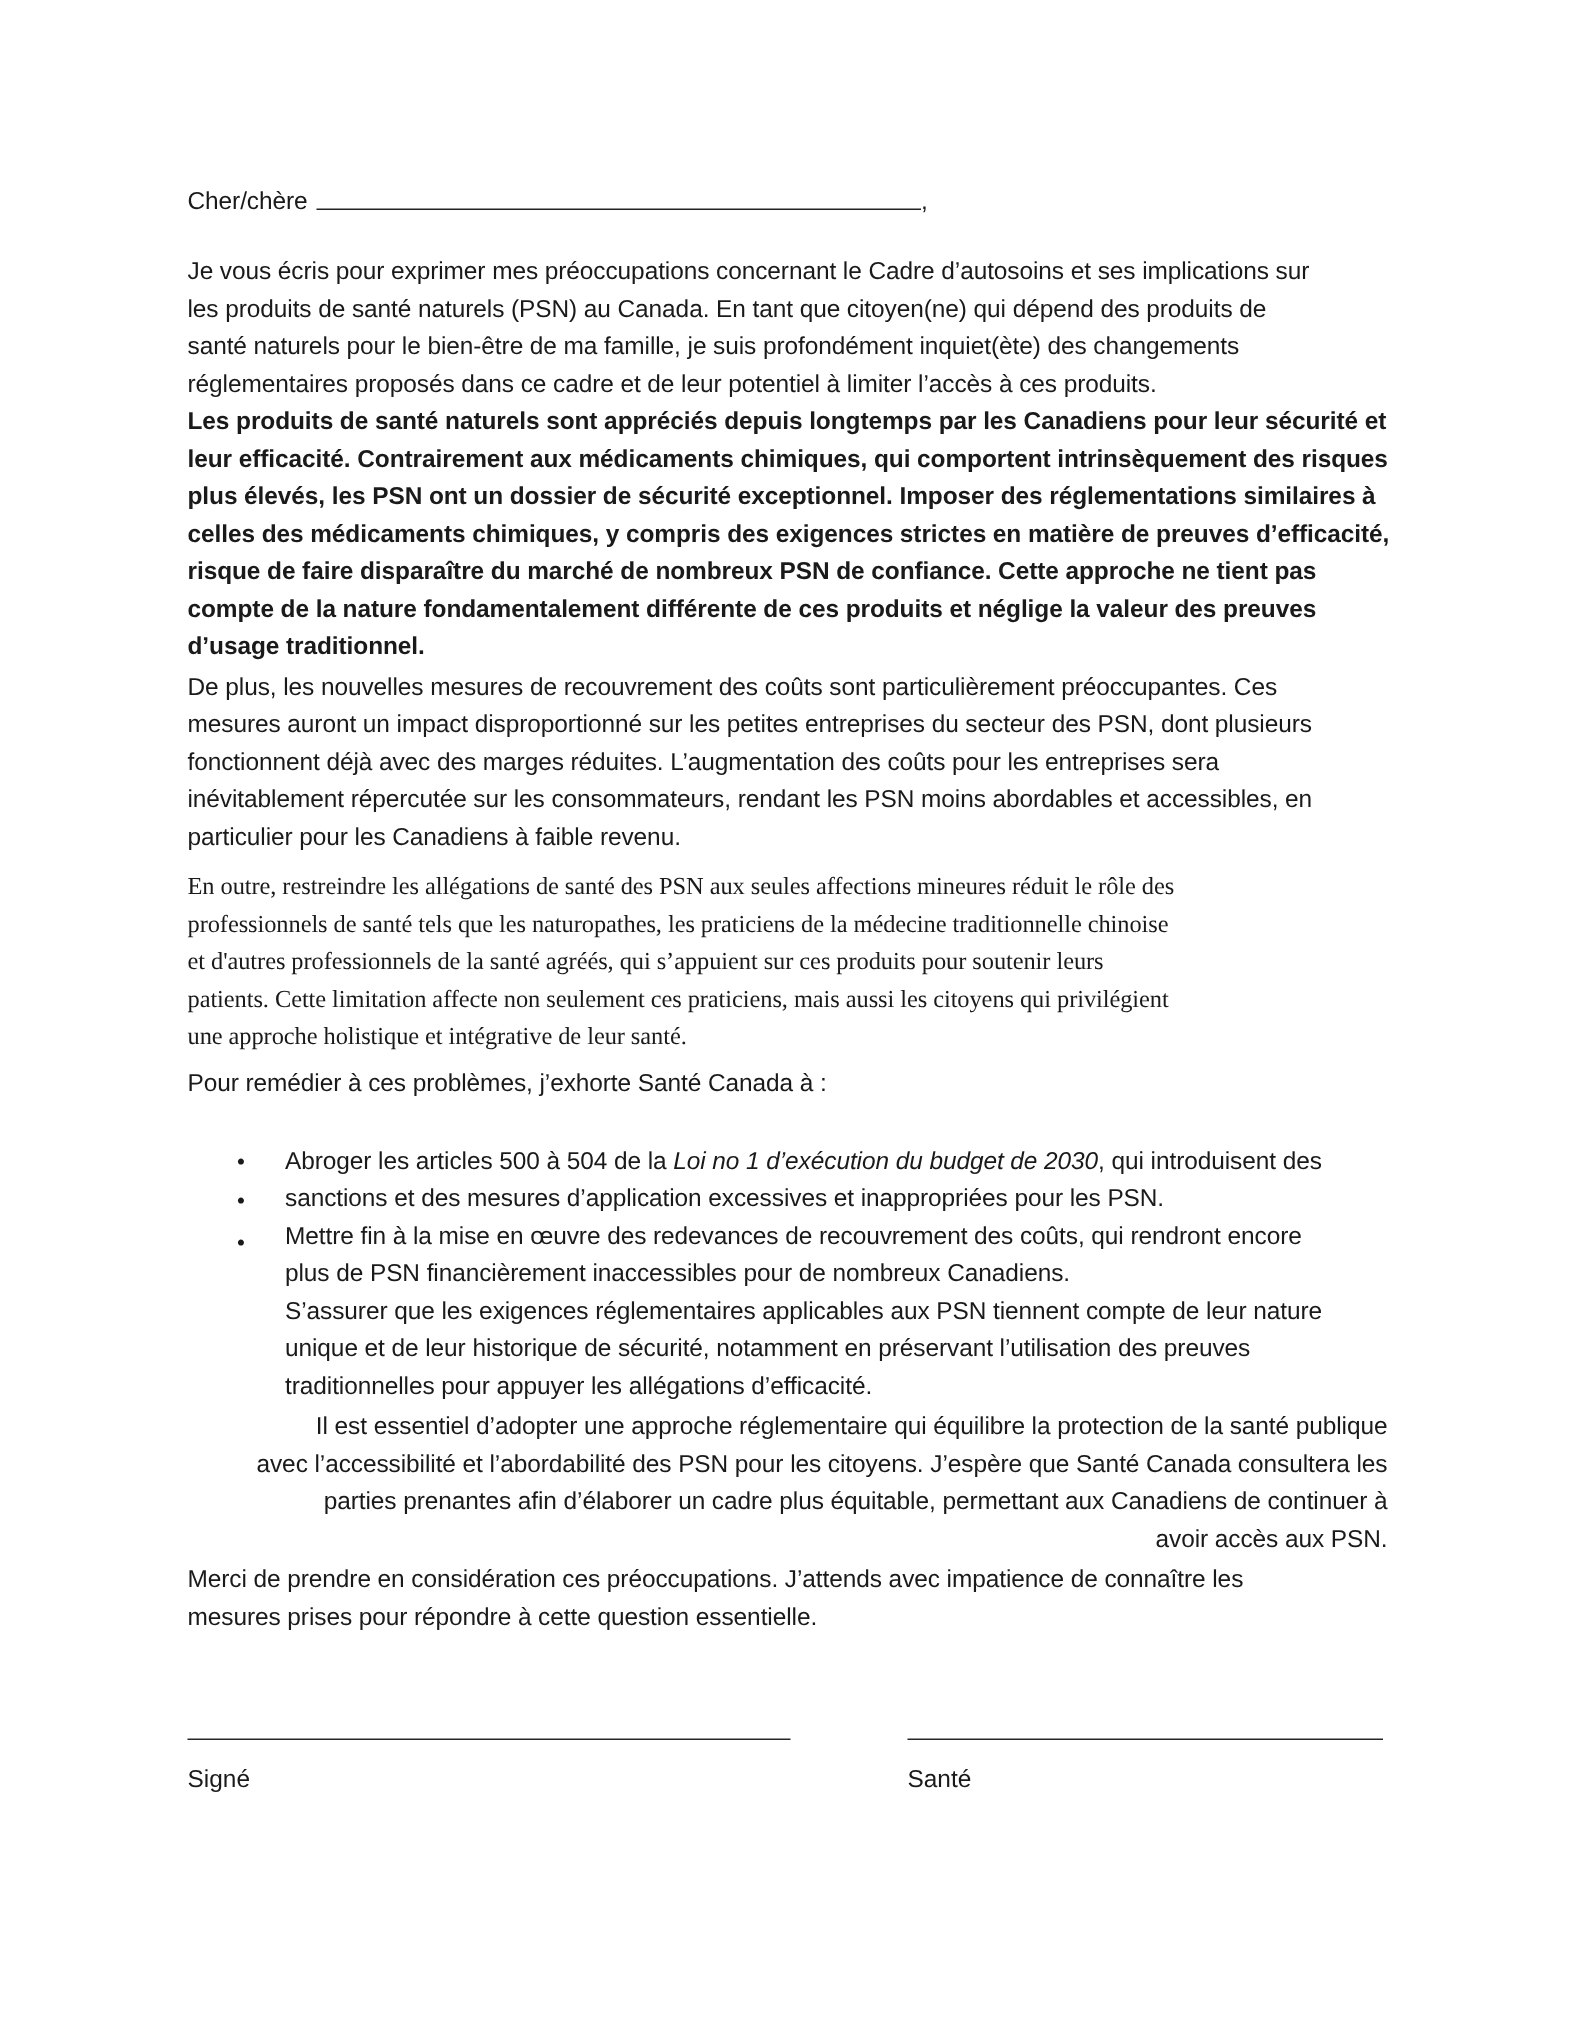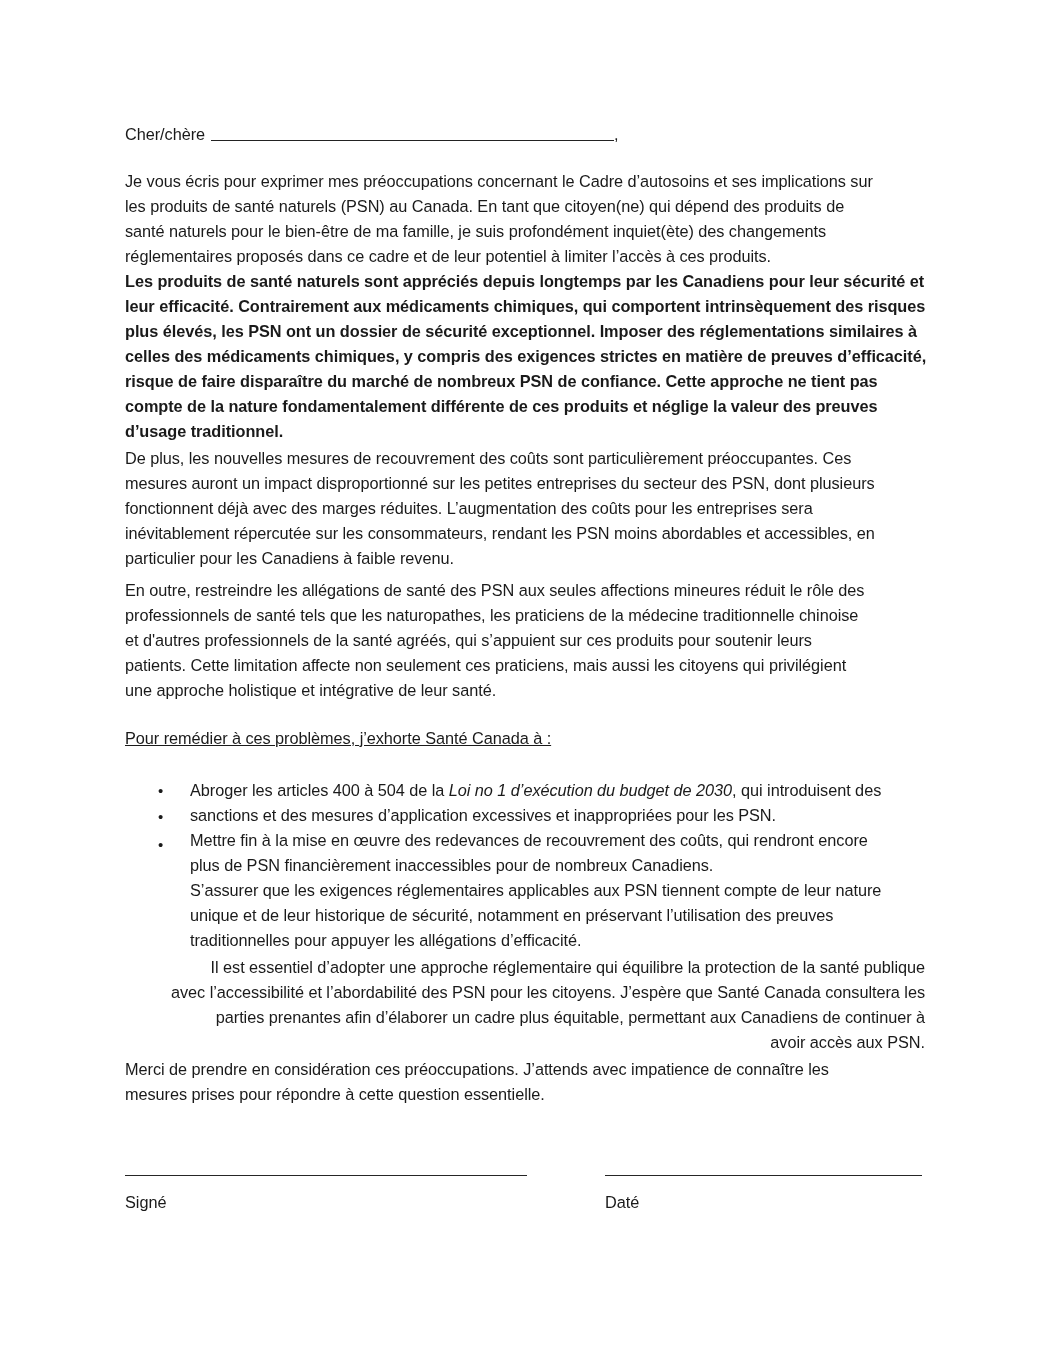--- a/index.html
+++ b/index.html
@@ -32,22 +32,22 @@
   .blank {
     display: inline-block;
     width: 403px;
     height: 12px;
     margin-left: 6px;
     border-bottom: 1.6px solid #222222;
     transform: translateY(1px);
   }
   .p-appreciation { margin-top: 0px; font-weight: bold; }
   .p-costs       { margin-top: 2px; }
-  .p-claims      { margin-top: 7px; }
-  .p-remedy      { margin-top: 23px; text-decoration: underline; }
+  .p-claims      { margin-top: 7px; font-family: Liberation Serif, serif; }
+  .p-remedy      { margin-top: 7px; }
   .bullet-block  { margin-top: 27px; position: relative; }
   .bullets-text  { padding-left: 65px; }
   .bullets-text i { font-style: italic; }
   .marker {
     position: absolute;
     left: 33px;
     width: 16px;
     font-size: 15px;
     line-height: 25px;
     color: #1a1a1a;
@@ -106,21 +106,21 @@
 et d'autres professionnels de la santé agréés, qui s’appuient sur ces produits pour soutenir leurs
 patients. Cette limitation affecte non seulement ces praticiens, mais aussi les citoyens qui privilégient
 une approche holistique et intégrative de leur santé.</p>
 
   <p class="para p-remedy">Pour remédier à ces problèmes, j’exhorte Santé Canada à :</p>
 
   <div class="bullet-block">
     <span class="marker m1">•</span>
     <span class="marker m2">•</span>
     <span class="marker m3">•</span>
-    <div class="para bullets-text"><span>Abroger les articles 400 à 504 de la </span><i>Loi no 1 d’exécution du budget de 2030</i><span>, qui introduisent des
+    <div class="para bullets-text"><span>Abroger les articles 500 à 504 de la </span><i>Loi no 1 d’exécution du budget de 2030</i><span>, qui introduisent des
 sanctions et des mesures d’application excessives et inappropriées pour les PSN.
 Mettre fin à la mise en œuvre des redevances de recouvrement des coûts, qui rendront encore
 plus de PSN financièrement inaccessibles pour de nombreux Canadiens.
 S’assurer que les exigences réglementaires applicables aux PSN tiennent compte de leur nature
 unique et de leur historique de sécurité, notamment en préservant l’utilisation des preuves
 traditionnelles pour appuyer les allégations d’efficacité.</span></div>
   </div>
 
   <p class="para p-balance">Il est essentiel d’adopter une approche réglementaire qui équilibre la protection de la santé publique
 avec l’accessibilité et l’abordabilité des PSN pour les citoyens. J’espère que Santé Canada consultera les
@@ -131,17 +131,17 @@
 mesures prises pour répondre à cette question essentielle.</p>
 
 
   <div class="sig-row">
     <div class="sig-col-left">
       <div class="sig-line"></div>
       <div class="sig-label">Signé</div>
     </div>
     <div class="sig-col-right">
       <div class="sig-line"></div>
-      <div class="sig-label">Daté</div>
+      <div class="sig-label">Santé</div>
     </div>
   </div>
 
 </div>
 
 </body></html>

